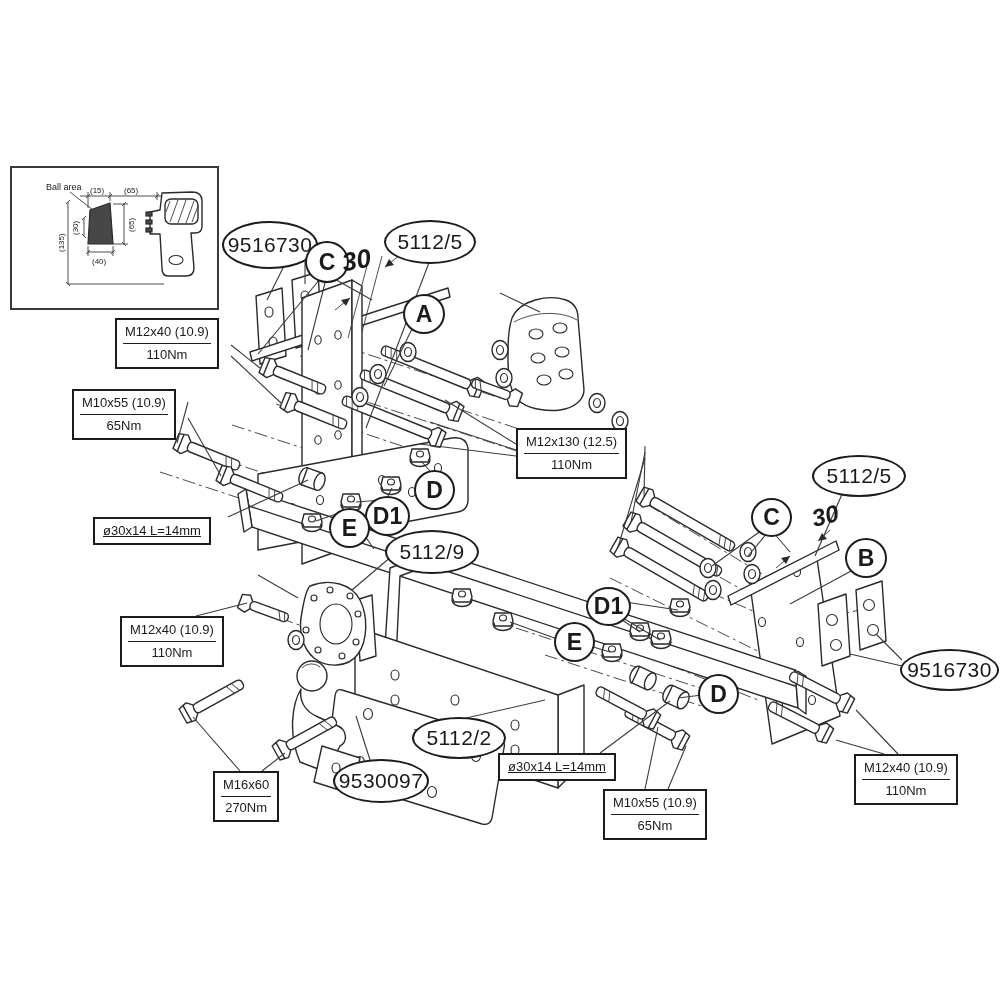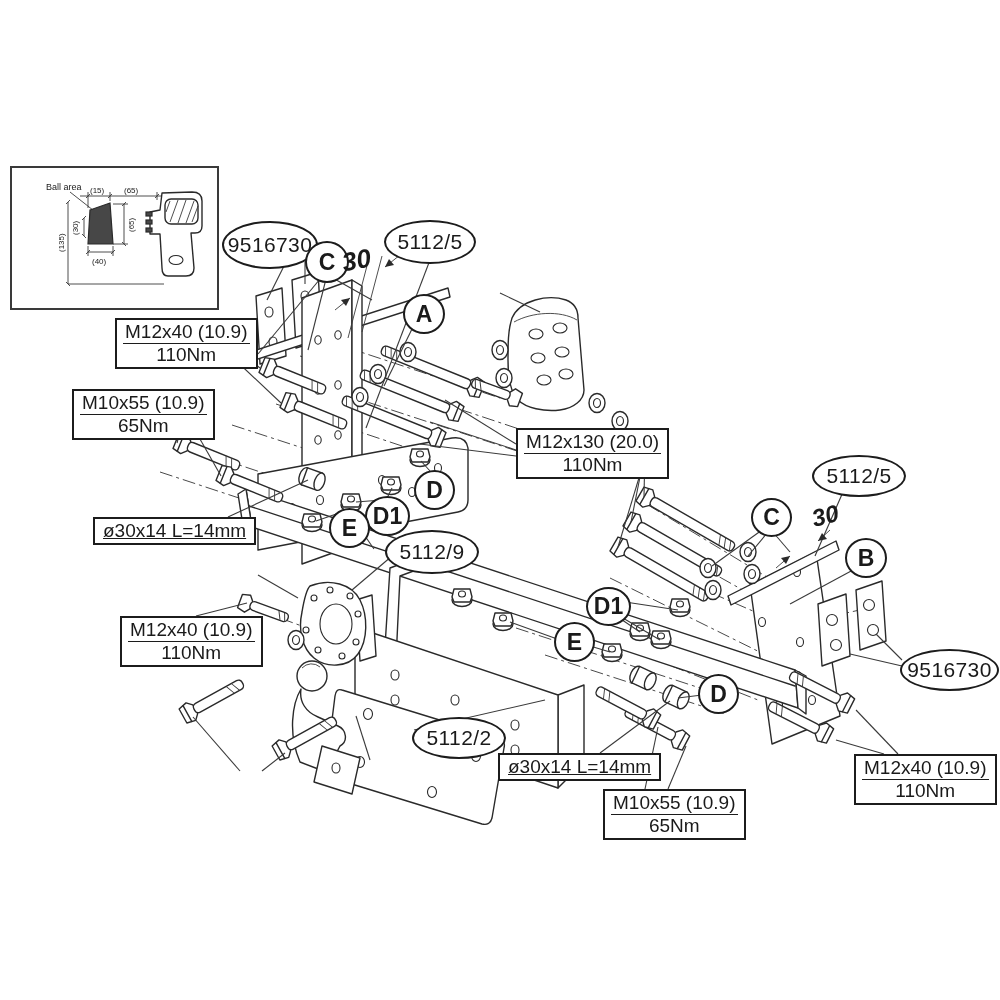--- a/index.html
+++ b/index.html
@@ -14,21 +14,21 @@
   .dd{stroke-dasharray:13 4 3 4;}
   .ldr line{stroke:#3a3a3a;stroke-width:1.1;}
   .thin{stroke:#3a3a3a;stroke-width:.9;fill:none;}
   .oval{position:absolute;display:flex;align-items:center;justify-content:center;
         border:2px solid #1c1c1c;border-radius:50%;background:#fff;font-size:21px;
         letter-spacing:.4px;z-index:5;}
   .refc{position:absolute;display:flex;align-items:center;justify-content:center;
         border:2px solid #1c1c1c;border-radius:50%;background:#fff;font-size:23px;
         font-weight:700;z-index:5;}
   .spec{position:absolute;border:2px solid #1c1c1c;background:#fff;text-align:center;
-        font-size:19px;line-height:22px;padding:1px 6px;white-space:nowrap;z-index:6;}
+        font-size:13px;line-height:22px;padding:1px 6px;white-space:nowrap;z-index:6;}
   .spec .l1{border-bottom:1.5px solid #1c1c1c;padding:0 2px;}
   .spec .l2{padding:0 2px;}
   .spec.single .l1{border-bottom:none;text-decoration:underline;}
   .angle{position:absolute;font-size:26px;font-weight:700;font-style:italic;z-index:5;}
   .inset{position:absolute;left:10px;top:166px;width:205px;height:140px;
          border:2px solid #3a3a3a;background:#fff;z-index:4;}
   .inset svg{position:static;}
   .instxt{font-size:9px;fill:#1a1a1a;}
   .dimtxt{font-size:8px;fill:#1a1a1a;}
 </style>
@@ -374,20 +374,23 @@
     </div>
 <div class="oval" style="left:384px;top:220px;width:88px;height:40px">
       <span>5112/5</span>
     </div>
 <div class="oval" style="left:385px;top:530px;width:90px;height:40px">
       <span>5112/9</span>
     </div>
 <div class="oval" style="left:412px;top:717px;width:90px;height:38px">
       <span>5112/2</span>
     </div>
+<div class="oval" style="left:333px;top:759px;width:92px;height:40px">
+      <span>9530097</span>
+    </div>
 <div class="oval" style="left:812px;top:455px;width:90px;height:38px">
       <span>5112/5</span>
     </div>
 <div class="oval" style="left:900px;top:649px;width:95px;height:38px">
       <span>9516730</span>
     </div>
 
 <div class="refc" style="left:403px;top:294px;width:38px;height:36px">
       <span>A</span>
     </div>
@@ -424,30 +427,34 @@
 
 <div class="spec" style="left:115px;top:318px">
   <div class="l1">M12x40 (10.9)</div>
   <div class="l2">110Nm</div>
 </div>
 <div class="spec" style="left:72px;top:389px">
   <div class="l1">M10x55 (10.9)</div>
   <div class="l2">65Nm</div>
 </div>
 <div class="spec" style="left:516px;top:428px">
-  <div class="l1">M12x130 (20.0)</div>
+  <div class="l1">M12x130 (12.5)</div>
   <div class="l2">110Nm</div>
 </div>
 <div class="spec single" style="left:93px;top:517px">
   <div class="l1">ø30x14 L=14mm</div>
 </div>
 <div class="spec" style="left:120px;top:616px">
   <div class="l1">M12x40 (10.9)</div>
   <div class="l2">110Nm</div>
 </div>
+<div class="spec" style="left:213px;top:771px">
+  <div class="l1">M16x60</div>
+  <div class="l2">270Nm</div>
+</div>
 <div class="spec single" style="left:498px;top:753px">
   <div class="l1">ø30x14 L=14mm</div>
 </div>
 <div class="spec" style="left:603px;top:789px">
   <div class="l1">M10x55 (10.9)</div>
   <div class="l2">65Nm</div>
 </div>
 <div class="spec" style="left:854px;top:754px">
   <div class="l1">M12x40 (10.9)</div>
   <div class="l2">110Nm</div>

